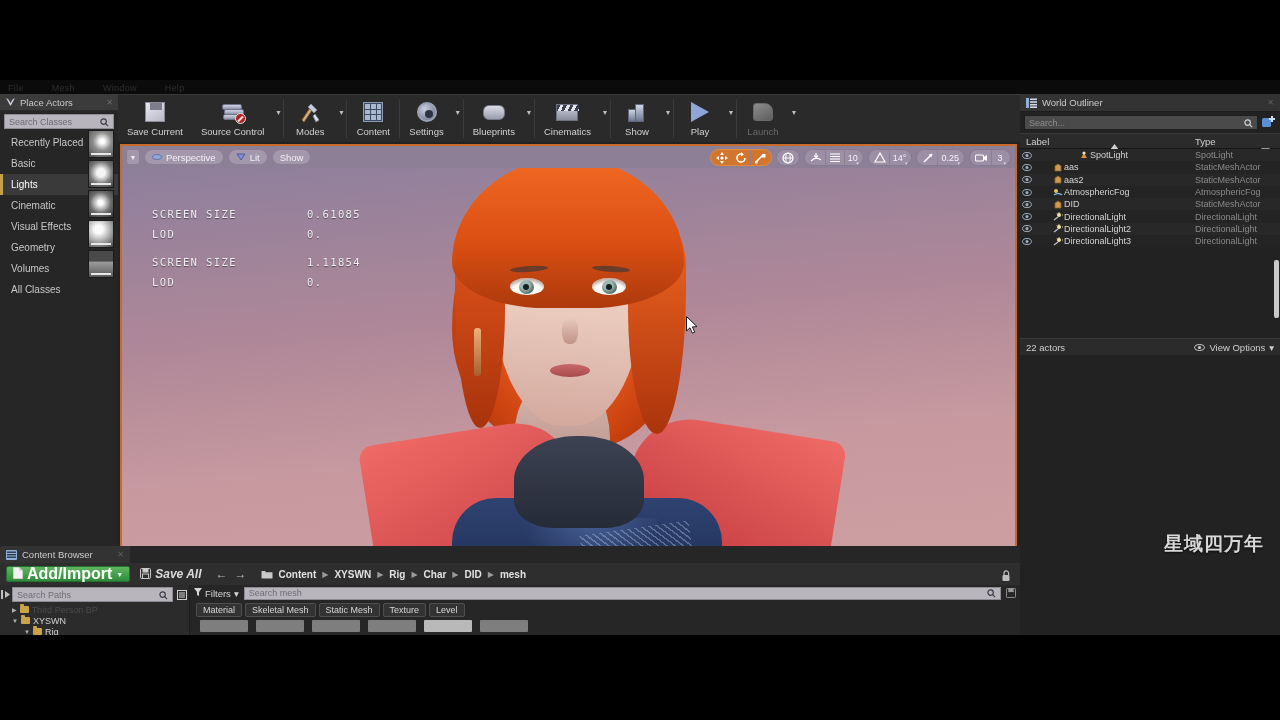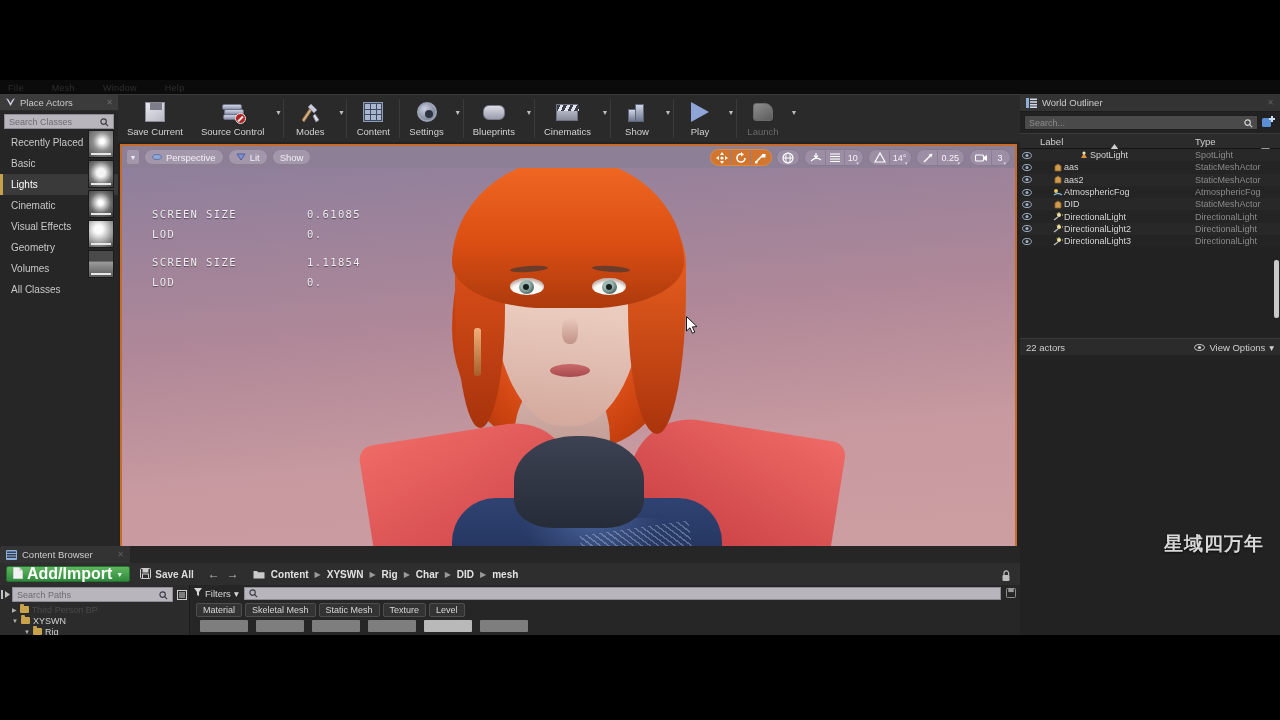--- a/index.html
+++ b/index.html
@@ -186,21 +186,21 @@
   .dtab .di{ margin-right:5px; display:flex; }
   .dtab .dl{ font-size:9.5px; color:#cccccc; }
   .dtab .dx{ margin-left:auto; font-size:8px; color:#5f5f5f; }
   .osearch{ height:15px; margin:3px 22px 3px 4px; background:#4a4a4a; border:1px solid #1e1e1e;
          display:flex; align-items:center; padding:0 4px; }
   .osearch .ph{ font-size:9px; color:#8c8c8c; flex:1; }
   .addbtn{ position:absolute; right:4px; top:22px; width:14px;height:14px; }
   .ohead{ height:16px; background:#2b2b2b; border-top:1px solid #3a3a3a;
           border-bottom:1px solid #151515; display:flex; align-items:center; position:relative; }
   .ohead .hl{ font-size:9.5px; color:#cfcfcf; }
-  .ohead .c1{ position:absolute; left:20px; }
+  .ohead .c1{ position:absolute; left:6px; }
   .ohead .c2{ position:absolute; left:175px; }
   .ohead .sortup{ position:absolute; left:90px; top:2px; }
   .ohead .sortdn{ position:absolute; right:10px; top:6px; }
   .orow{ height:12.3px; display:flex; align-items:center; font-size:9px; position:relative; }
   .orow:nth-child(odd){ background:#282828; }
   .orow:nth-child(even){ background:#242424; }
   .orow .eye-ic{ width:14px; display:flex; justify-content:center; }
   .orow .ric{ width:12px; display:flex; justify-content:center; }
   .orow .rl{ color:#d4d4d4; }
   .orow .rt{ position:absolute; left:175px; color:#8a8a8a; }
@@ -219,21 +219,21 @@
   .cbtab{ height:17px; background:#333; width:130px; display:flex; align-items:center;
           padding:0 6px; border-top-left-radius:2px; }
   .cbtab .dl{ font-size:9.5px; color:#cccccc; }
   .cbtab .dx{ margin-left:auto; font-size:8px; color:#5f5f5f; }
   .cbbar{ height:22px; background:#2e2e2e; display:flex; align-items:center; padding:0 6px; position:relative; }
   .addimp{ height:16px; background:linear-gradient(180deg,#5fb65f,#2f8b3c); border:1px solid #24702e;
            border-radius:2px; display:flex; align-items:center; padding:0 6px; gap:4px; }
   .addimp .t{ font-size:16px; color:#fff; font-weight:bold; }
   .addimp .c{ font-size:7px; color:#eaffea; }
   .saveall{ display:flex; align-items:center; gap:4px; margin-left:10px; }
-  .saveall .t{ font-size:10px; color:#dcdcdc; font-weight:bold; }
+  .saveall .t{ font-size:12px; color:#dcdcdc; font-weight:bold;font-style:italic; }
   .navarrows{ display:flex; gap:7px; margin-left:14px; color:#b9b9b9; font-size:12px; }
   .crumbs{ display:flex; align-items:center; margin-left:14px; gap:6px; }
   .crumbs .cr{ font-size:10px; color:#e2e2e2; font-weight:bold; }
   .crumbs .sep{ font-size:8px; color:#9a9a9a; }
   .lockic{ position:absolute; right:8px; top:5px; }
   .cbbody{ display:flex; height:50px; }
   .cbleft{ width:190px; background:#2b2b2b; border-right:1px solid #1d1d1d; }
   .pathsearch{ height:15px; margin:2px 2px 2px 14px; background:#b8b5bd; border:1px solid #8e8b93;
            display:flex; align-items:center; padding:0 4px; }
   .pathsearch .ph{ font-size:9px; color:#6f6d74; flex:1; }
@@ -979,20 +979,21 @@
           <span class="filters">
             <span>
               <svg width="8" height="9" viewBox="0 0 8 9">
                     <path d="M0 0 H8 L5 4 V8 L3 7 V4 Z" fill="#d6d6d6"></path>
                   </svg>
             </span>
             <span>Filters</span>
             <span>▾</span>
           </span>
           <div class="meshsearch">
+            <span class="ph">Search mesh</span>
             <span>
               <svg width="9" height="9" viewBox="0 0 10 10">
                     <circle cx="4" cy="4" r="3" fill="none" stroke="#3b3b43" stroke-width="1.3"></circle>
                     <line x1="6.2" y1="6.2" x2="9" y2="9" stroke="#3b3b43" stroke-width="1.3"></line>
                   </svg>
             </span>
           </div>
           <span>
             <svg width="10" height="10" viewBox="0 0 11 11">
                   <rect x="0.5" y="0.5" width="10" height="10" rx="1" fill="none" stroke="#9a9a9a"></rect>

